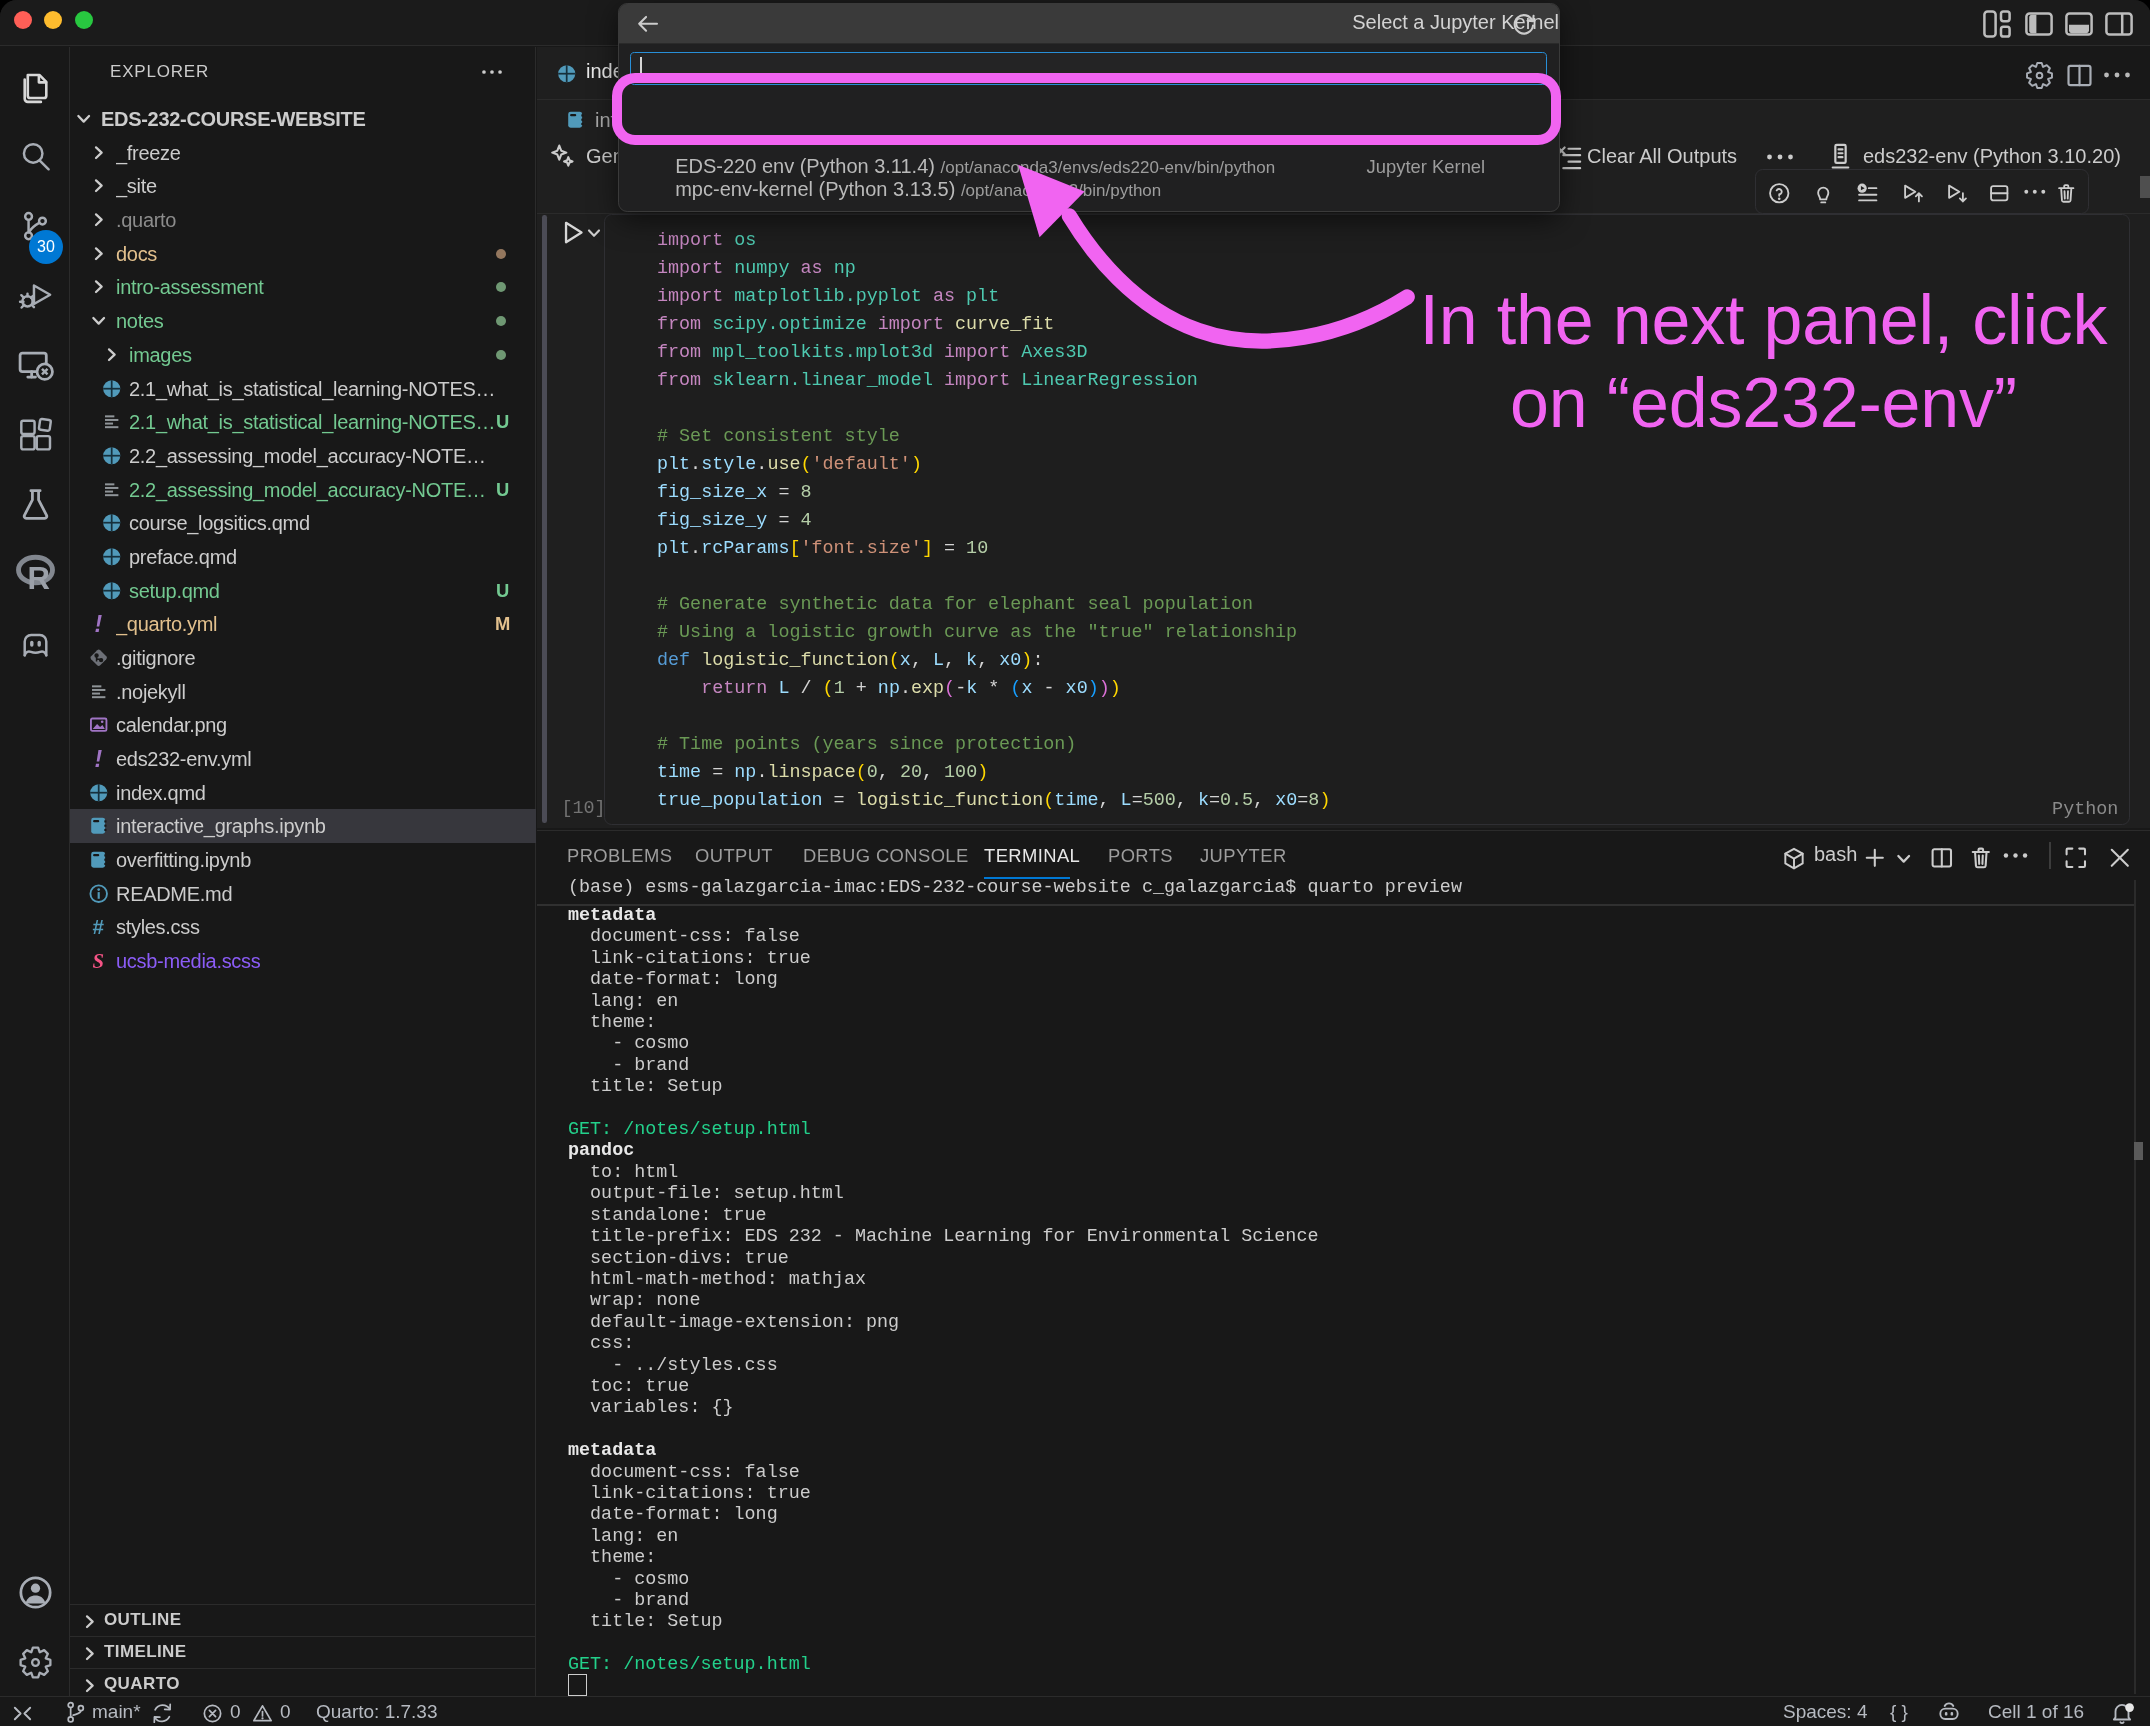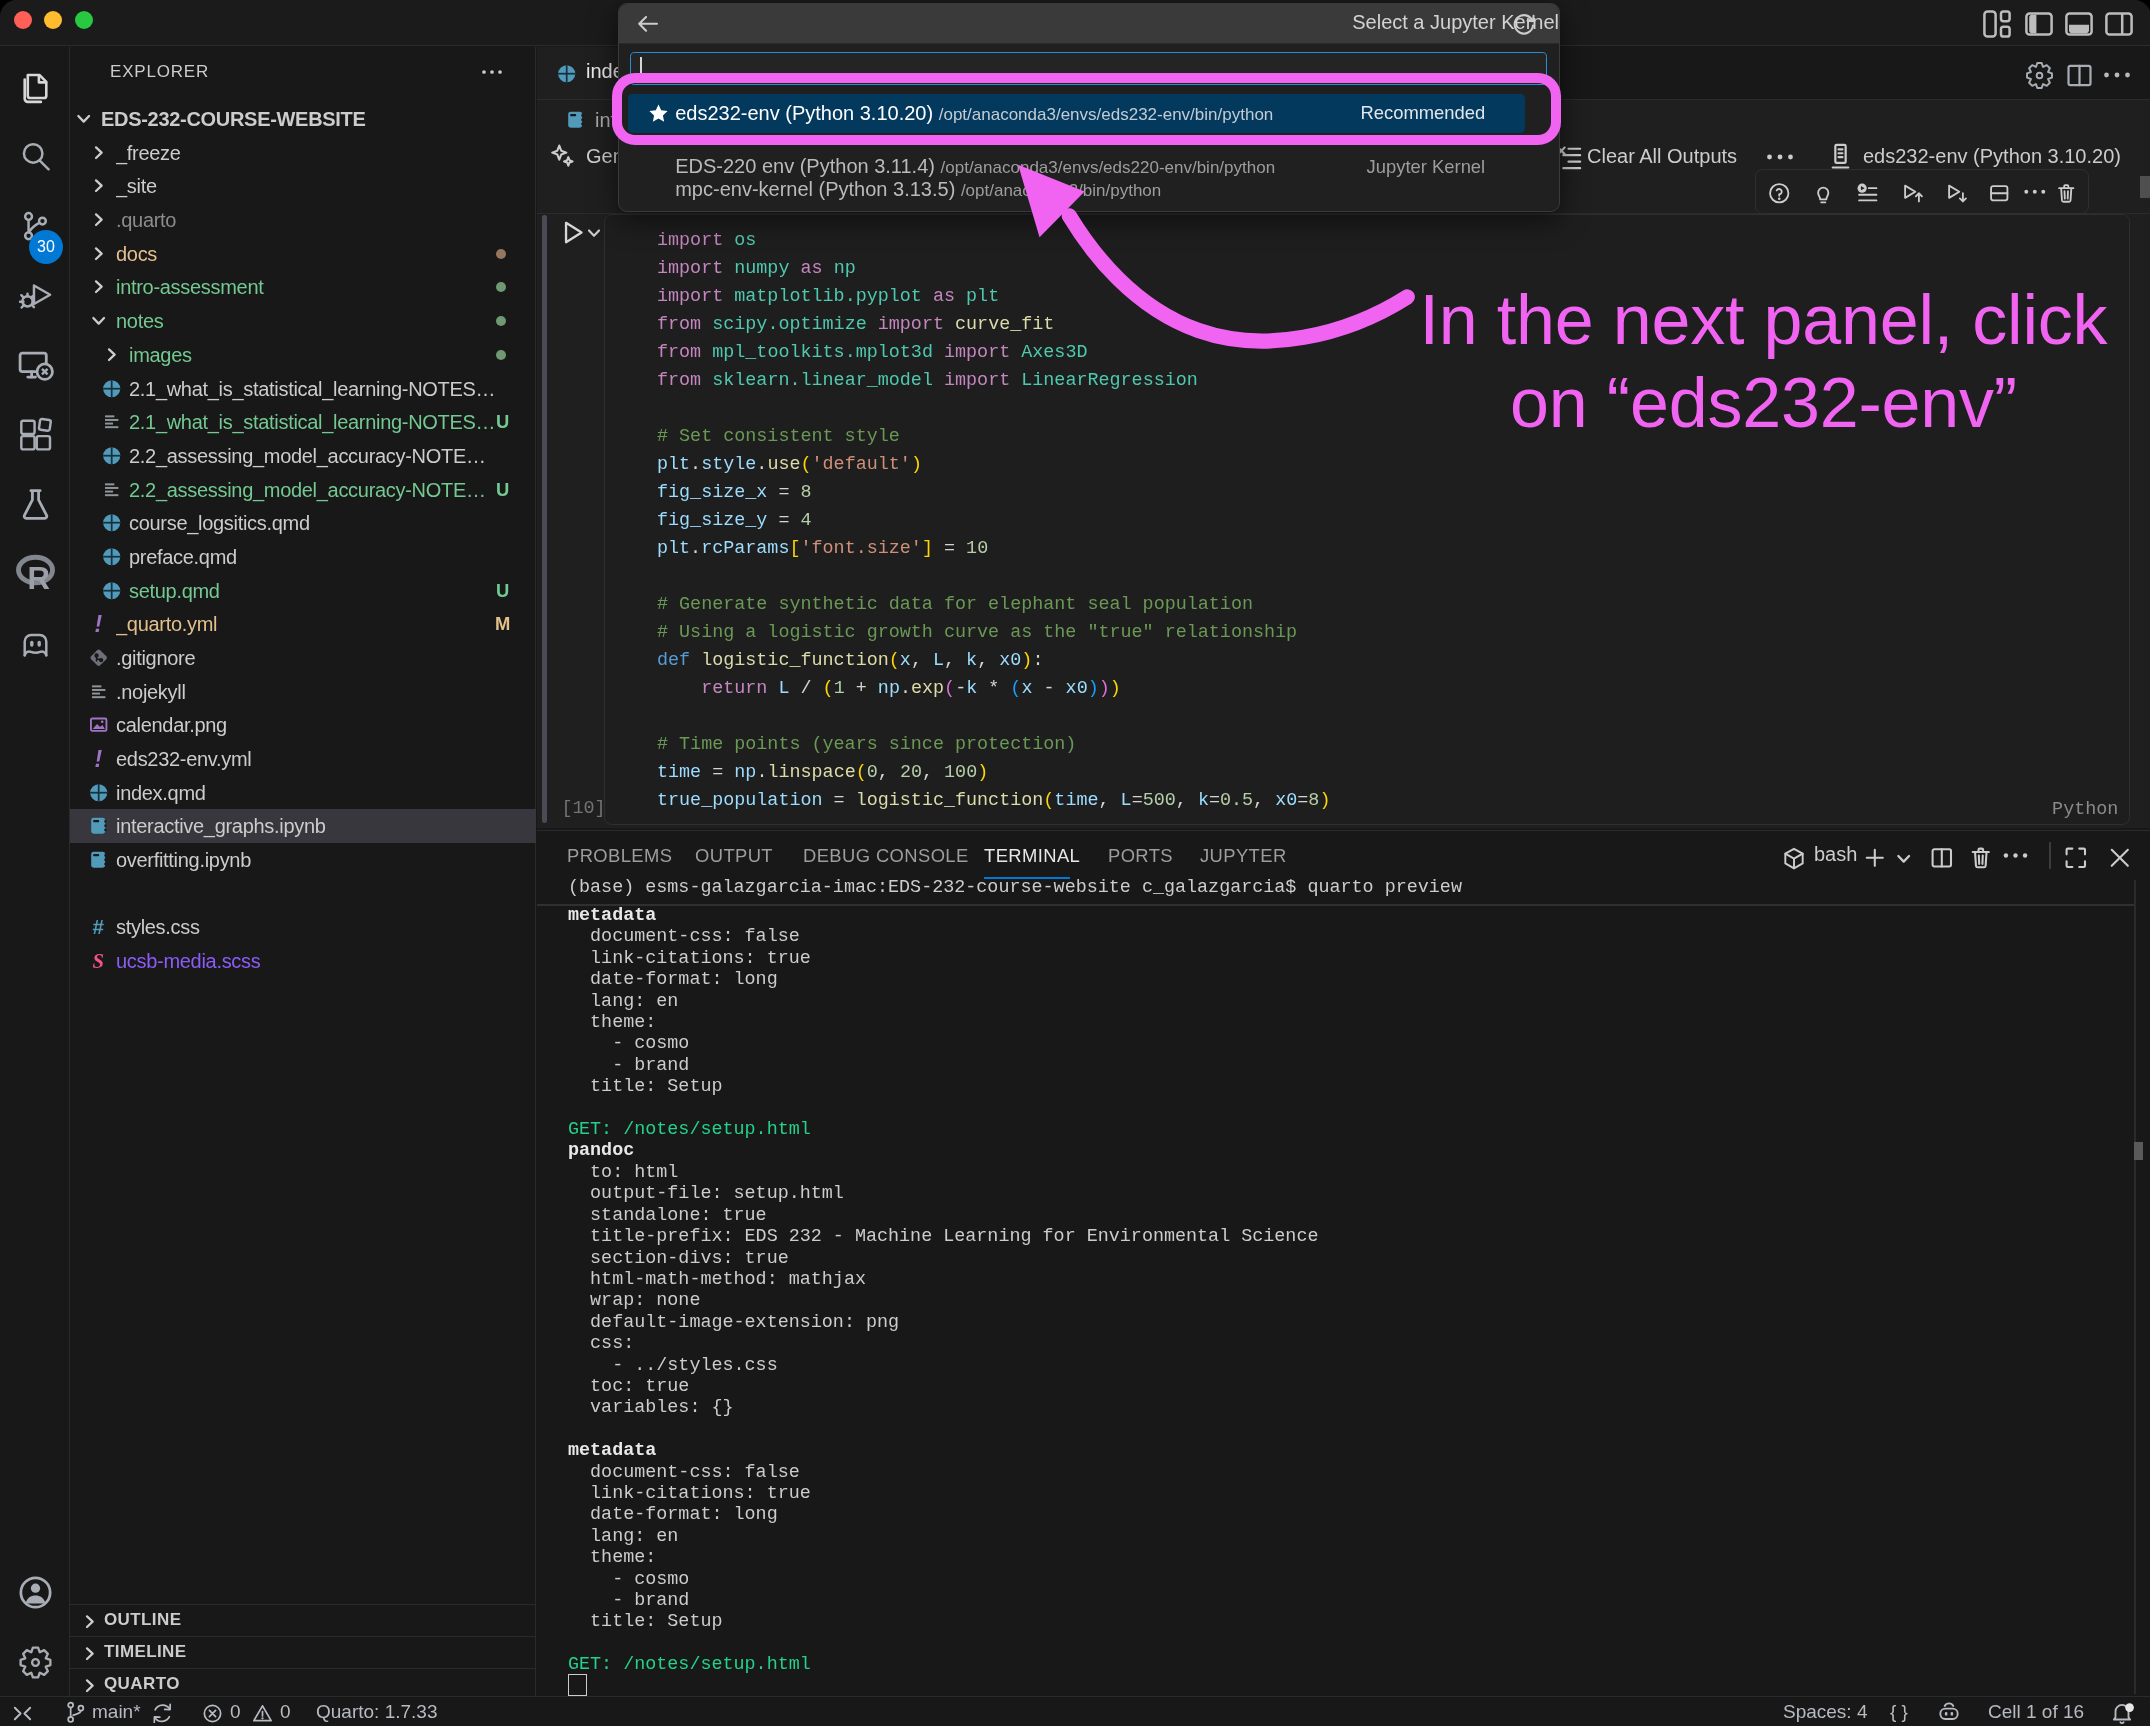--- a/index.html
+++ b/index.html
@@ -328,20 +328,28 @@
     <div class="trow" style="top:796px;">
           <svg class="abs" style="left:17.6px;top:6.1px;" width="21.4" height="21.4" viewBox="0 0 16 16">
             <rect x="2.4" y="2" width="10.4" height="12" rx="1.8" fill="#519aba"></rect>
             <rect x="3.8" y="3.8" width="4.6" height="1.7" rx="0.8" fill="#181818"></rect>
             <rect x="12.2" y="4" width="1.6" height="1.6" fill="#181818"></rect>
             <rect x="12.2" y="7.2" width="1.6" height="1.6" fill="#181818"></rect>
             <rect x="12.2" y="10.4" width="1.6" height="1.6" fill="#181818"></rect>
           </svg>
           <div class="abs tlabel" style="left:46px;top:0;width:415px;line-height:34px;color:#cccccc;">overfitting.ipynb</div>
         </div>
+    <div class="trow" style="top:830px;">
+          <svg class="abs" style="left:17.6px;top:6.1px;" width="21.4" height="21.4" viewBox="0 0 16 16">
+            <circle cx="8" cy="8" r="6.2" fill="none" stroke="#519aba" stroke-width="1.4"></circle>
+            <circle cx="8" cy="4.9" r="1" fill="#519aba"></circle>
+            <rect x="7.2" y="6.8" width="1.6" height="5" fill="#519aba"></rect>
+          </svg>
+          <div class="abs tlabel" style="left:46px;top:0;width:415px;line-height:34px;color:#cccccc;">README.md</div>
+        </div>
     <div class="trow" style="top:863px;">
           <div class="abs" style="left:17.6px;top:0px;width:21.4px;height:34px;color:#519aba;font-size:20.7px;font-weight:bold;text-align:center;line-height:34px;">#</div>
           <div class="abs tlabel" style="left:46px;top:0;width:415px;line-height:34px;color:#cccccc;">styles.css</div>
         </div>
     <div class="trow" style="top:897px;">
           <div class="abs" style="left:17.6px;top:0px;width:21.4px;height:34px;color:#f55385;font-size:20.7px;font-weight:bold;font-style:italic;text-align:center;line-height:34px;font-family:'Liberation Serif',serif;">S</div>
           <div class="abs tlabel" style="left:46px;top:0;width:415px;line-height:34px;color:#8b5cf6;">ucsb-media.scss</div>
         </div>
   </div>
 
@@ -708,27 +716,20 @@
           <g class="ic" style="stroke-width:1.8;stroke:#cccccc;">
             <path d="M19.5 9.5 A8 8 0 1 0 20 13.5"></path>
             <path d="M20.5 5 L20 9.8 L15.2 9.3"></path>
           </g>
         </svg>
   </div>
   <div class="abs" style="left:10.7px;top:48px;width:915px;height:31px;background:#242425;border:1.5px solid #288fd8;border-radius:4.6px;">
     <div class="abs" style="left:9.2px;top:3.8px;width:2.3px;height:20px;background:#d6d6d6;"></div>
   </div>
 
-  <div class="abs" style="left:9.2px;top:90px;width:897px;height:39px;background:#04395e;border-radius:4.6px;">
-    <svg class="abs" style="left:18.4px;top:8.4px;" width="23" height="23" viewBox="0 0 24 24">
-          <path d="M12 2.5 L14.8 8.6 L21.5 9.4 L16.6 14 L17.9 20.6 L12 17.3 L6.1 20.6 L7.4 14 L2.5 9.4 L9.2 8.6 Z" fill="#ffffff"></path>
-        </svg>
-    <div class="abs" style="left:47px;top:7.7px;font-size:20px;color:#ffffff;white-space:nowrap;">eds232-env (Python 3.10.20) <span style="font-size:17px;color:#c3cbd3;">/opt/anaconda3/envs/eds232-env/bin/python</span></div>
-    <div class="abs" style="left:704px;top:8.4px;width:153px;text-align:right;font-size:18.4px;color:#e0e6ec;">Recommended</div>
-  </div>
   <div class="abs" style="left:9.2px;top:129px;width:897px;height:37px;margin-top:13px;">
     <div class="abs" style="left:47px;top:9.2px;font-size:20px;color:#bababa;white-space:nowrap;">EDS-220 env (Python 3.11.4) <span style="font-size:17px;color:#9d9d9d;">/opt/anaconda3/envs/eds220-env/bin/python</span></div>
     <div class="abs" style="left:704px;top:10px;width:153px;text-align:right;font-size:18.4px;color:#9d9d9d;">Jupyter Kernel</div>
   </div>
   <div class="abs" style="left:9.2px;top:165px;width:897px;height:37px;">
     <div class="abs" style="left:47px;top:9.2px;font-size:20px;color:#bababa;white-space:nowrap;">mpc-env-kernel (Python 3.13.5) <span style="font-size:17px;color:#9d9d9d;">/opt/anaconda3/bin/python</span></div>
   </div>
 </div>
 
 <div class="abs" style="box-sizing:border-box;left:612px;top:73px;width:949px;height:72px;border:10.7px solid #f164f1;border-radius:23px;"></div>

